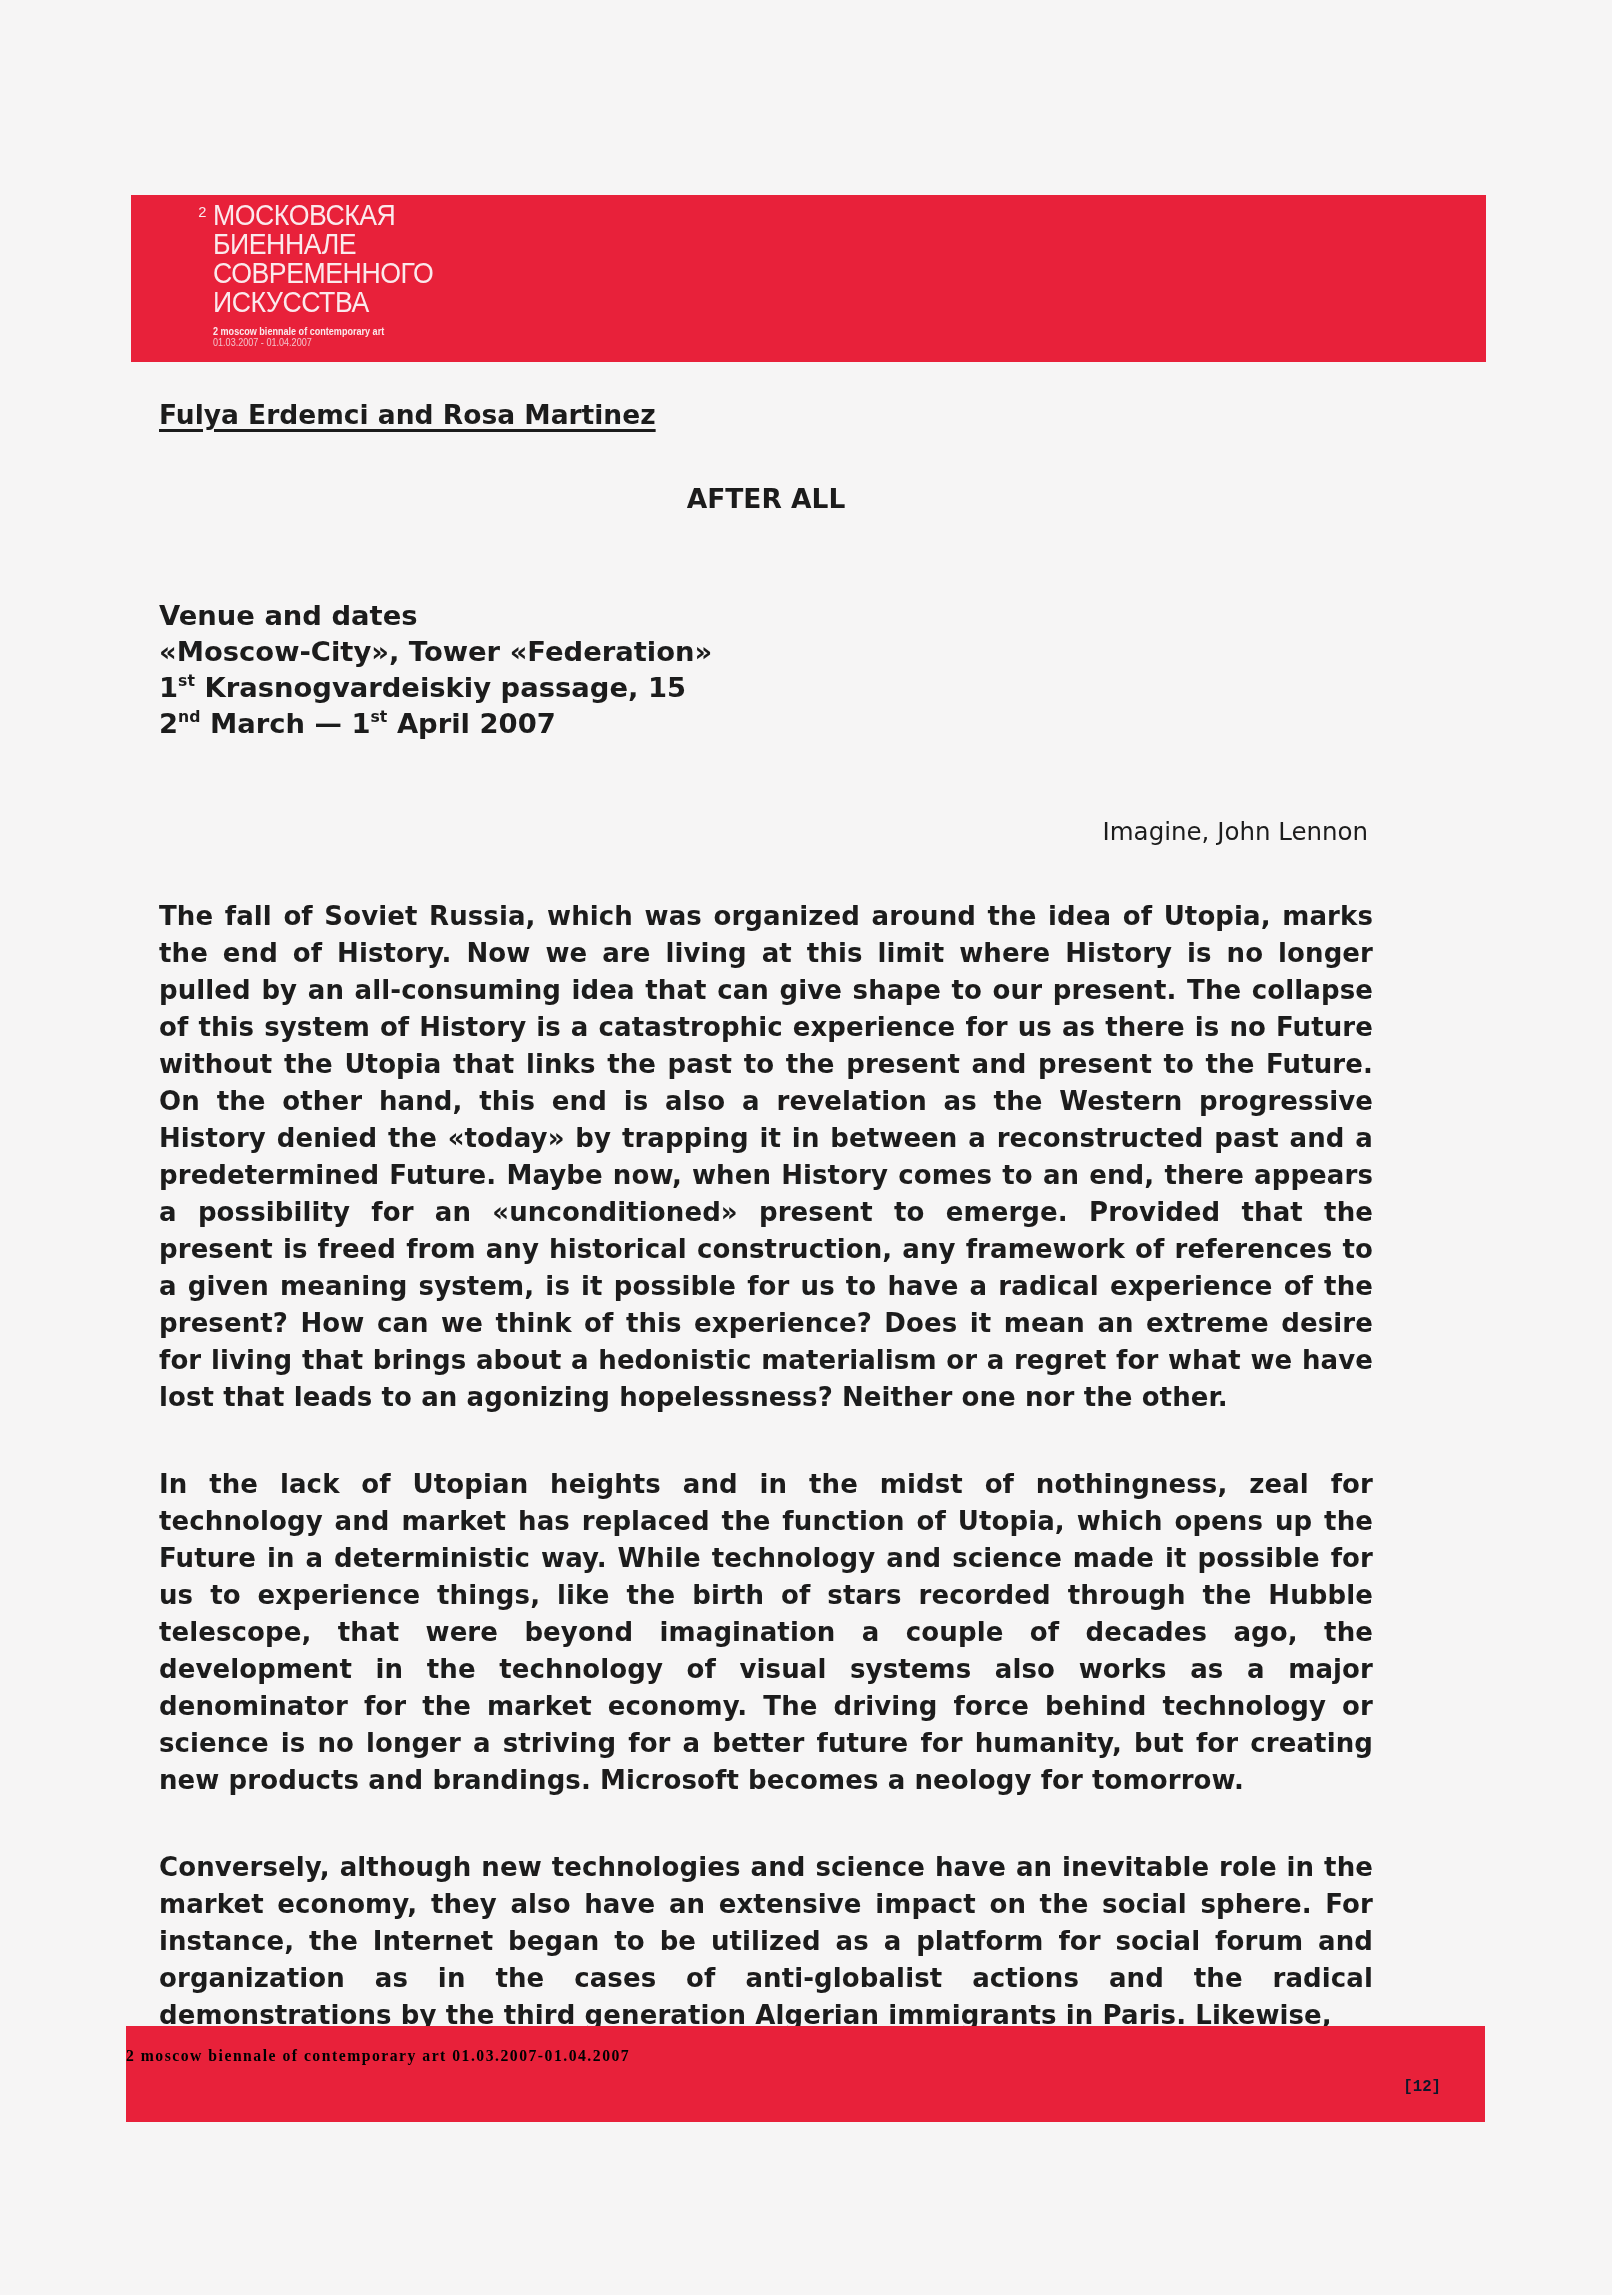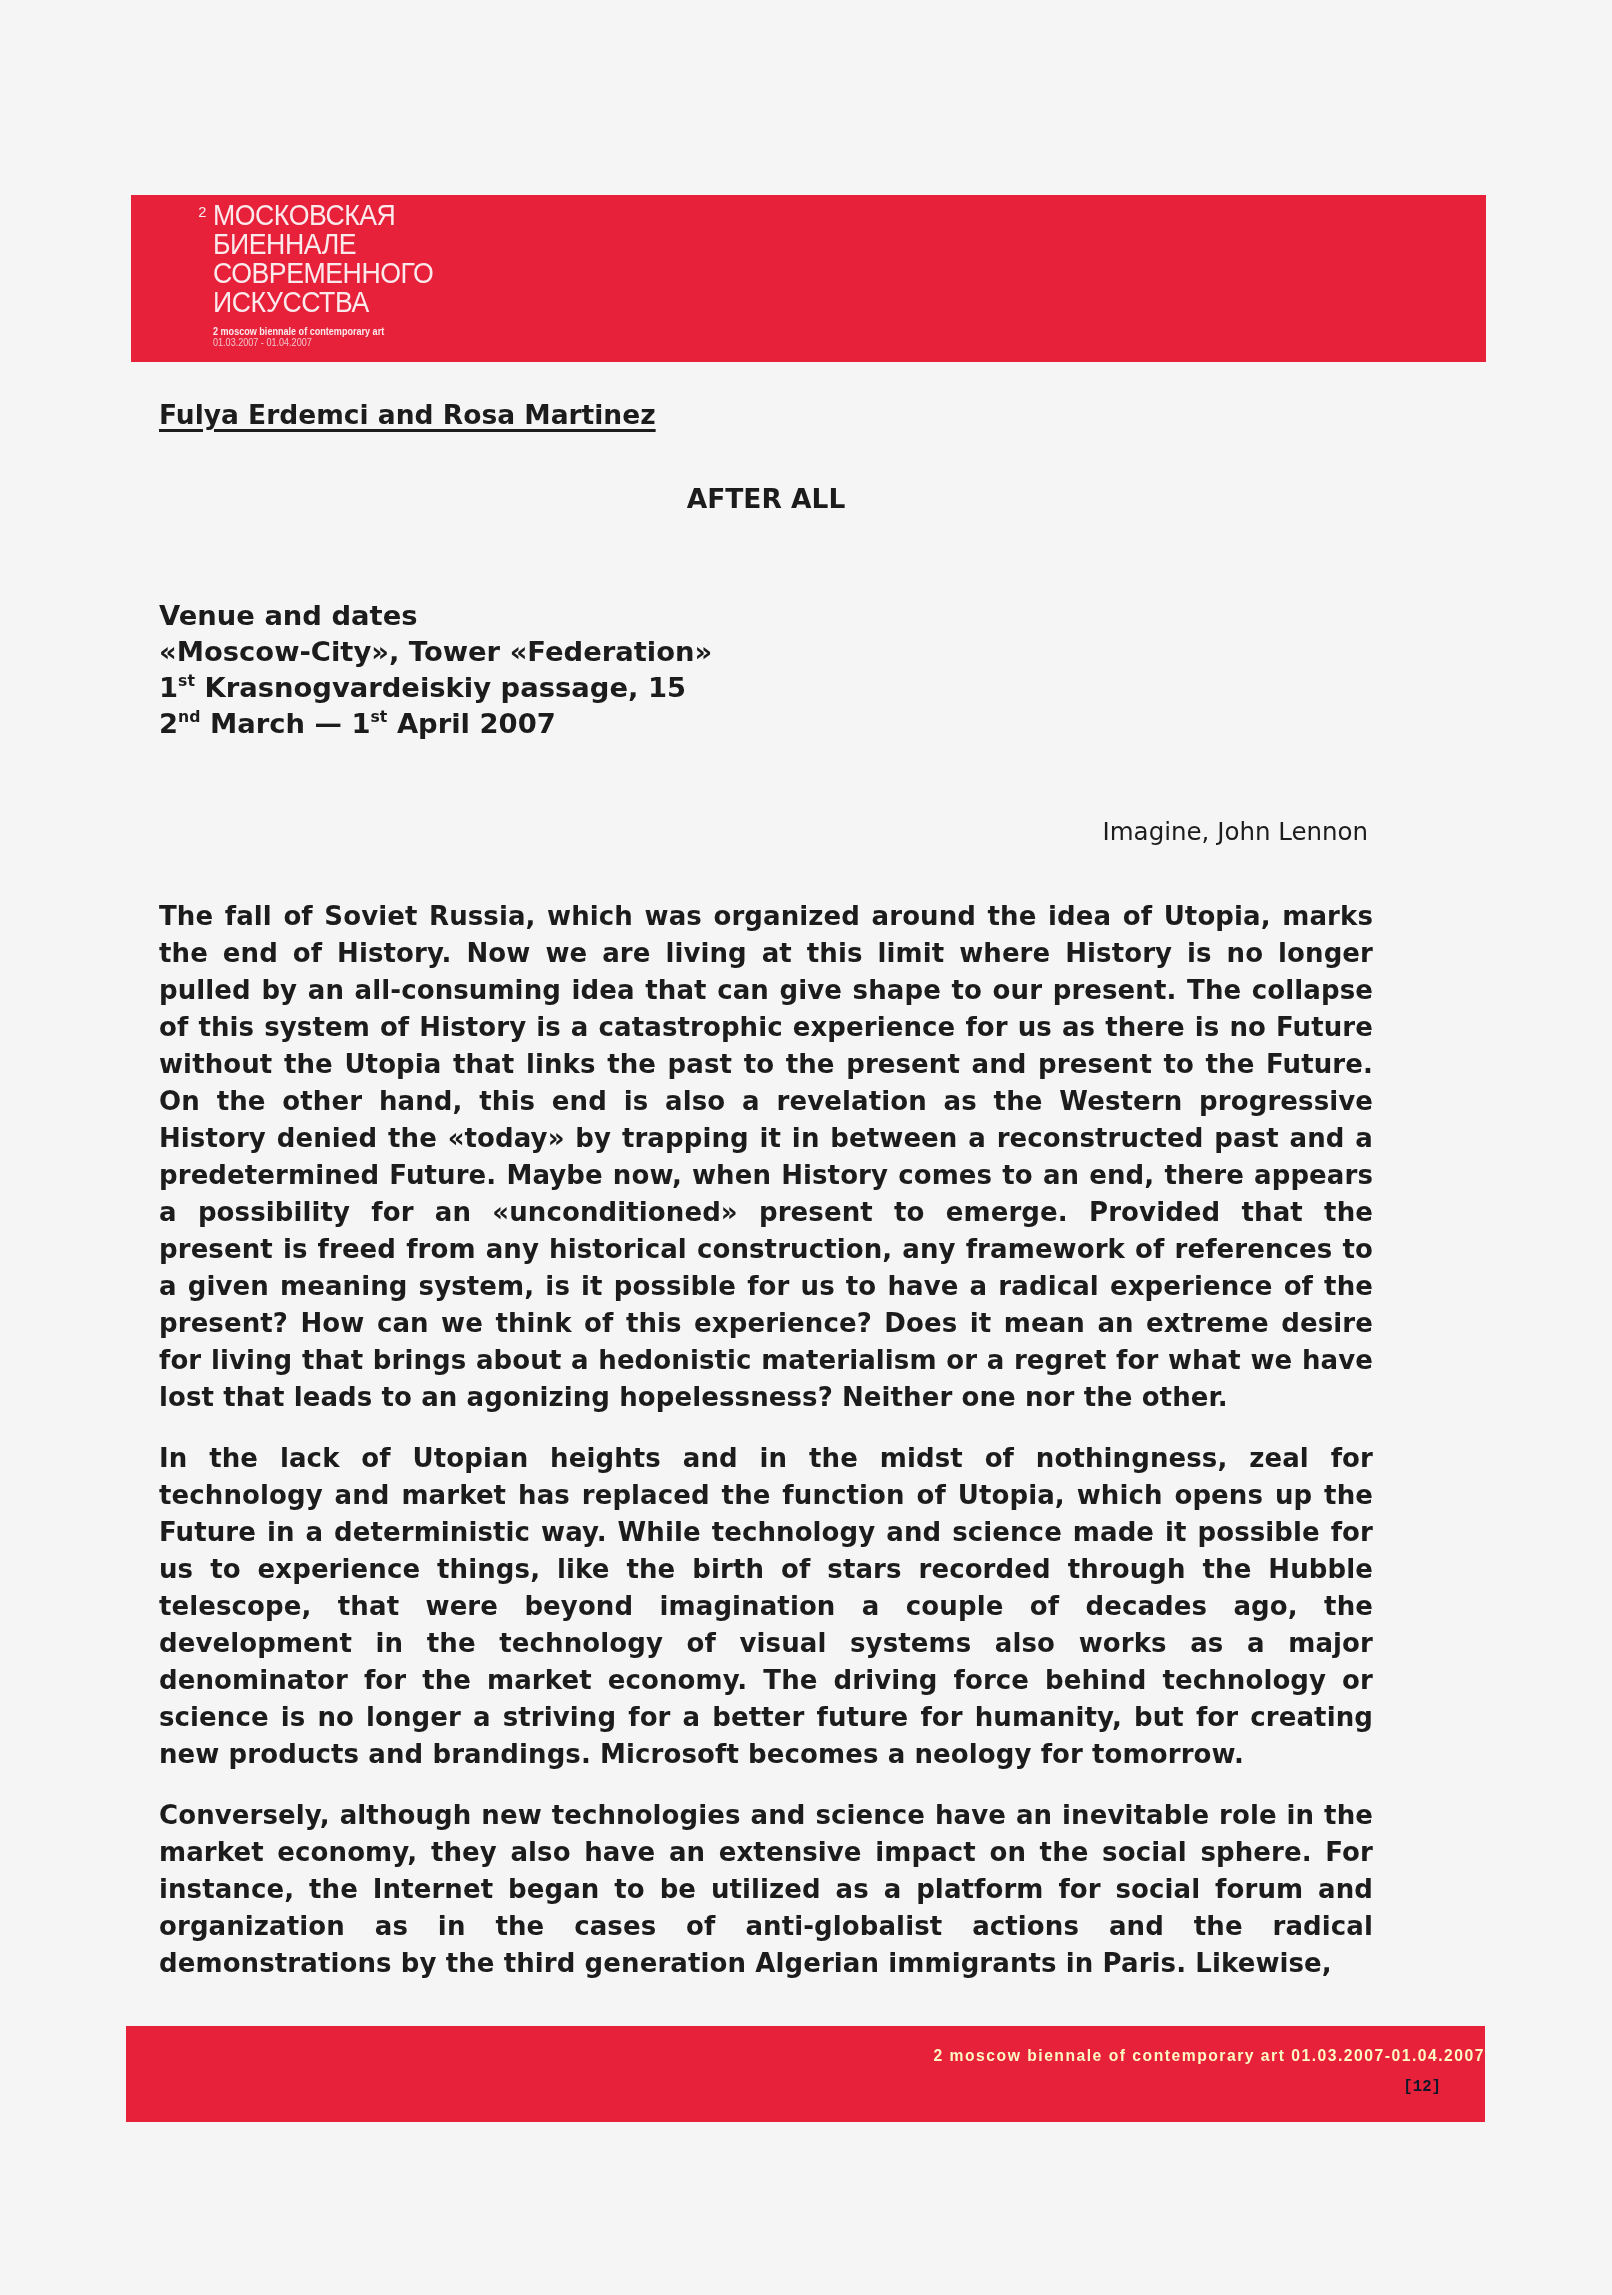--- a/index.html
+++ b/index.html
@@ -40,23 +40,23 @@
   }
   .logo .dates-line {
     display: block;
     font-size: 10.3px; line-height: 11.3px;
     color: #f4c2ca;
     transform: scaleX(0.88); transform-origin: left;
   }
 
   .footer-text {
     position: absolute; left: 0; right: 0; top: 20.6px;
-    text-align: right;
-    color: #fef9c3;
-    font-family: Liberation Sans, sans-serif;
+    text-align: left;
+    color: #000000;
+    font-family: Liberation Serif, serif;
     font-weight: bold;
     font-size: 15.7px; letter-spacing: 1.5px;
   }
   .page-num {
     position: absolute; right: 44px; top: 52px;
     color: #0f172a;
     font-family: "Liberation Mono", monospace;
     font-weight: bold; font-size: 15.7px;
   }
 
@@ -82,21 +82,21 @@
     font-size: 24.5px; line-height: 34px;
     padding-right: 4.9px;
   }
   .para {
     text-align: justify;
     font-size: 26px; line-height: 37px;
     margin: 0;
     letter-spacing: 0.1px;
     font-weight: bold;
   }
-  .para + .para { margin-top: 24px; }
+  .para + .para { margin-top: 50px; }
   #para-1 { margin-top: 49px; }
 </style>
 </head>
 <body>
 
 <div id="header-band" class="band">
   <div class="logo">
     <span class="num">2</span>
     <span class="ru-line">МОСКОВСКАЯ</span>
     <span class="ru-line">БИЕННАЛЕ</span>

